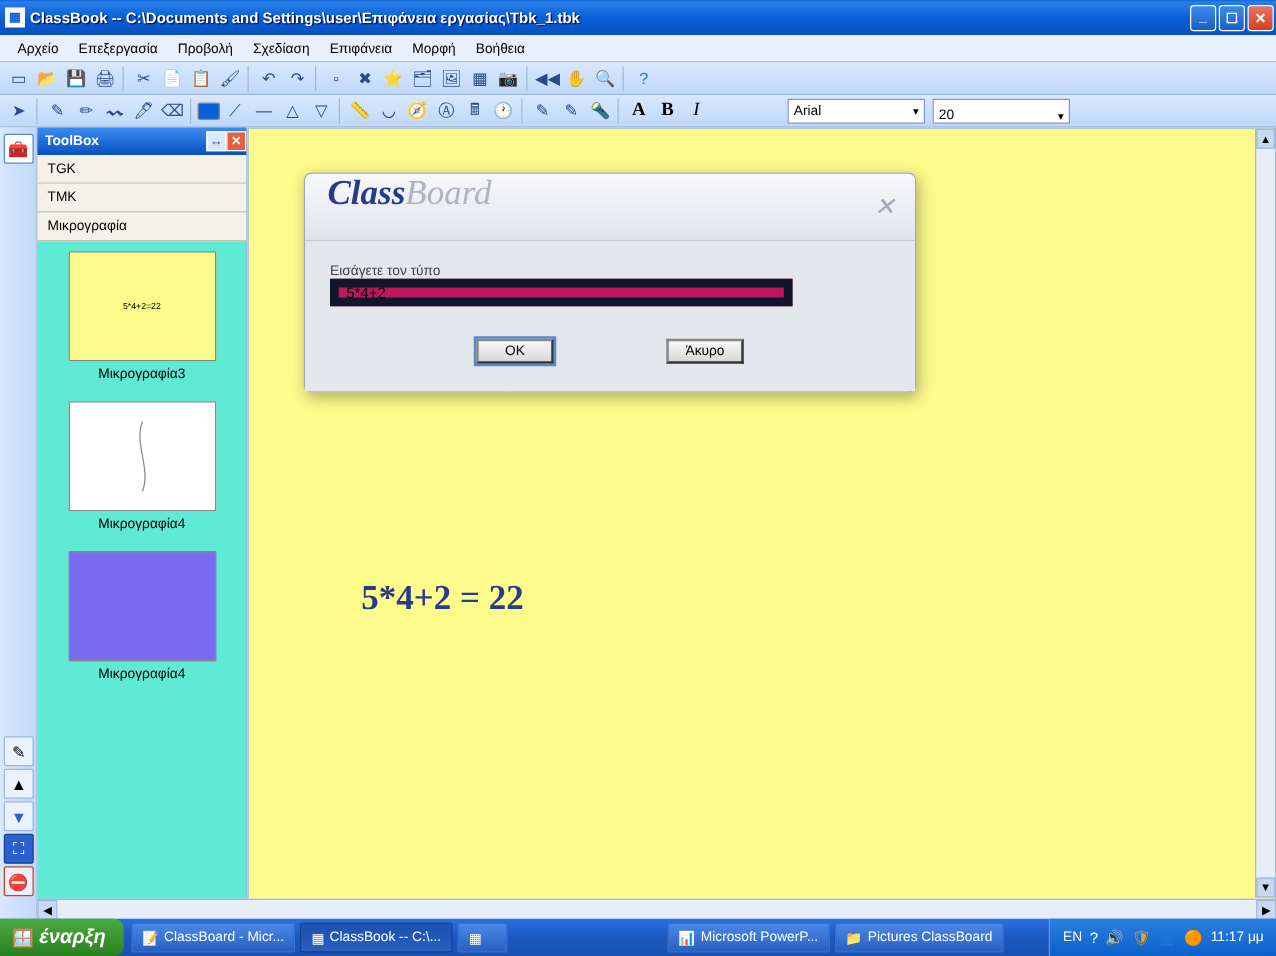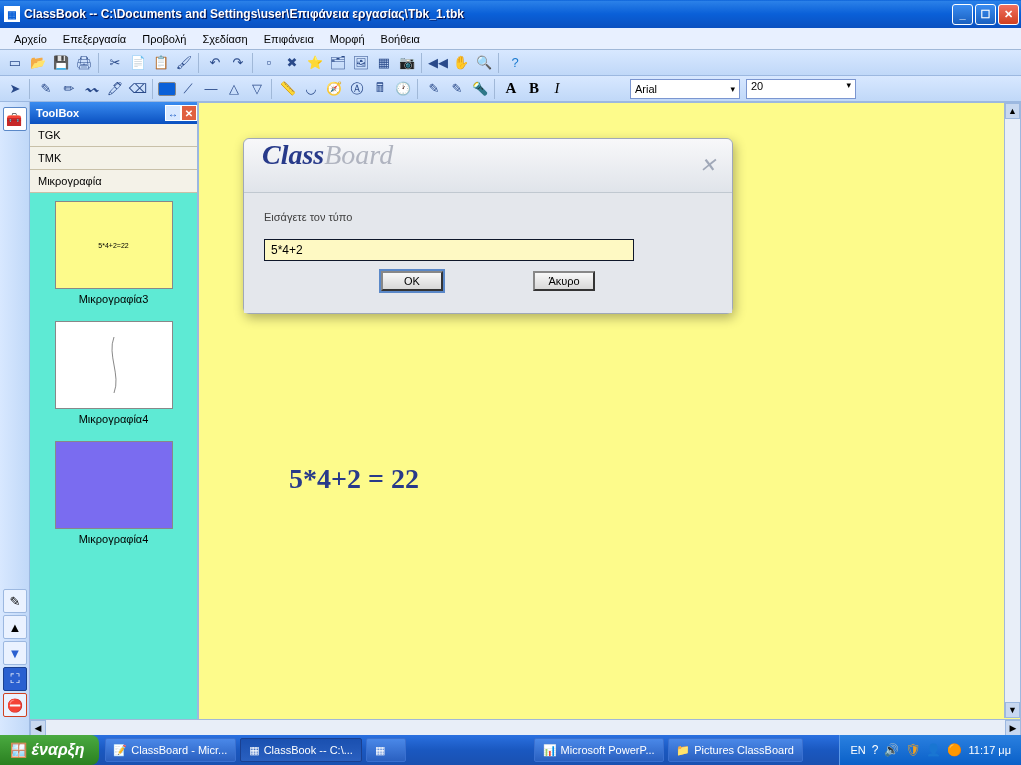--- a/index.html
+++ b/index.html
@@ -18,21 +18,21 @@
 .menubar { height: 22px; background: #e8f0ff; border-bottom: 1px solid #a0b8d8; display: flex; align-items: center; padding-left: 6px; font-size: 11px; }
 .menubar span { padding: 2px 8px; cursor: default; }
 
 
 .toolbar { height: 26px; background: linear-gradient(to bottom, #d8e8ff, #c0d8f8); border-bottom: 1px solid #9cb8e0; display: flex; align-items: center; padding: 0 4px; gap: 1px; }
 .tbtn { width: 22px; height: 22px; display: flex; align-items: center; justify-content: center; font-size: 13px; border: 1px solid transparent; border-radius: 2px; color: #2a4a8a; cursor: default; }
 .tsep { width: 3px; height: 20px; border-left: 1px solid #a0b8d8; margin: 0 2px; }
 
 
 .fontname { width: 110px; height: 20px; border: 1px solid #7b96d0; background: #fff; font-size: 11px; padding: 0 4px; display:flex; align-items:center; justify-content:space-between; }
-.fontsize { width: 110px; height: 20px; border: 1px solid #7b96d0; background: #fff; font-size: 11px; padding: 0 4px; display:flex; align-items:flex-start; justify-content:space-between; }
+.fontsize { width: 110px; height: 20px; border: 1px solid #7b96d0; background: #fff; font-size: 11px; padding: 0 4px; display:flex; align-items:flex-end; justify-content:space-between; }
 .dropdown-arrow { font-size: 9px; color: #000; }
 
 
 .workspace { position: absolute; top: 102px; left: 0; right: 0; bottom: 30px; display: flex; }
 .leftrail { width: 30px; background: linear-gradient(to right, #d8e8ff, #c0d8f8); border-right: 1px solid #9cb8e0; display: flex; flex-direction: column; align-items: center; padding-top: 4px; }
 .leftrail .railbtn { width: 24px; height: 24px; margin: 1px 0; border: 1px solid #9cb8e0; background:#eaf2ff; display:flex; align-items:center; justify-content:center; font-size:13px; border-radius:2px; }
 .leftrail .railbtn.active { background:#fff; border-color:#5a88c8; }
 
 
 .toolbox { width: 168px; background: #5eead4; border-right: 1px solid #9cb8e0; display: flex; flex-direction: column; }
@@ -52,23 +52,23 @@
 .canvas-area { flex:1; background: #fdfb8b; position: relative; overflow: auto; border:1px solid #9cb8e0; }
 .result-text { position:absolute; top:360px; left:90px; font-family: Liberation Serif, serif; font-size: 28px; font-weight: bold; color: #283a8a; }
 
 
 .dialog { position:absolute; top:35px; left:44px; width:490px; background: linear-gradient(to bottom, #e8ecf0, #d8dde4); border: 1px solid #a0a8b8; border-radius: 6px; box-shadow: 2px 4px 12px rgba(0,0,0,.3); padding: 0; }
 .dialog-header { height: 54px; background: linear-gradient(to bottom, #f8f8fa, #e0e4ea); border-bottom: 1px solid #c0c8d0; border-radius: 6px 6px 0 0; display:flex; padding: 0 18px; position:relative; }
 .brand-class { font-family: 'Times New Roman', serif; font-size: 28px; font-weight: bold; font-style: italic; color: #283a8a; }
 .brand-board { font-family: 'Times New Roman', serif; font-size: 28px; font-style: italic; color: #b0b4c0; }
 .dialog-close { position:absolute; right:16px; top:14px; font-size:20px; color:#a0a8b8; font-style:italic; font-family: serif; }
 .dialog-body { padding: 18px 20px 22px 20px; background: #e4e7ec; }
-.dialog-label { font-size: 11px; color: #404040; margin-bottom: 16px; }
-.dialog-input { width: 370px; height: 22px; border: 1px solid #0f172a; background: #fef9c3; font-size: 12px; padding: 2px 6px; display:flex; align-items:center; }
-.dialog-buttons { display:flex; justify-content:center; gap: 90px; margin-top: 10px; }
+.dialog-label { font-size: 11px; color: #404040; margin-bottom: 0; }
+.dialog-input { width: 370px; height: 22px; border: 7px solid #0f172a; background: #be185d; font-size: 12px; padding: 2px 6px; display:flex; align-items:center; }
+.dialog-buttons { display:flex; justify-content:center; gap: 90px; margin-top: 26px; }
 .dlgbtn { width: 62px; height: 20px; background: linear-gradient(to bottom, #f8f8f8, #d8d8d8); border: 2px outset #888; font-size: 11px; display:flex; align-items:center; justify-content:center; cursor:default; }
 .dlgbtn.focus { outline: 2px solid #5a88c8; }
 
 
 .hscroll-row { position:absolute; left:30px; right:0; bottom:30px; height:16px; background:#d8e0f0; border-top:1px solid #a0b8d8; display:flex; }
 .hscroll-btn { width:16px; height:16px; background:#c8d8f0; border:1px solid #9cb8e0; display:flex; align-items:center; justify-content:center; font-size:9px; }
 .hscroll-track { flex:1; background:#e8eef8; }
 .vscroll { position:absolute; right:0; top:0; width:16px; bottom:16px; background:#e8eef8; border-left:1px solid #a0b8d8; display:flex; flex-direction:column; }
 .vscroll-btn { height:16px; background:#c8d8f0; border:1px solid #9cb8e0; display:flex; align-items:center; justify-content:center; font-size:9px; }
 .vscroll-track { flex:1; }

